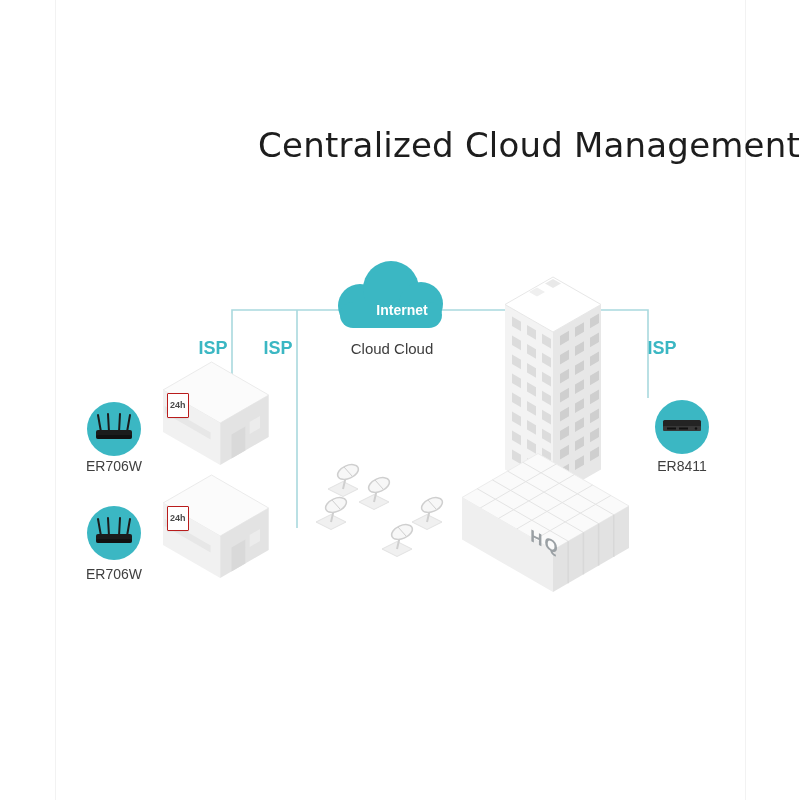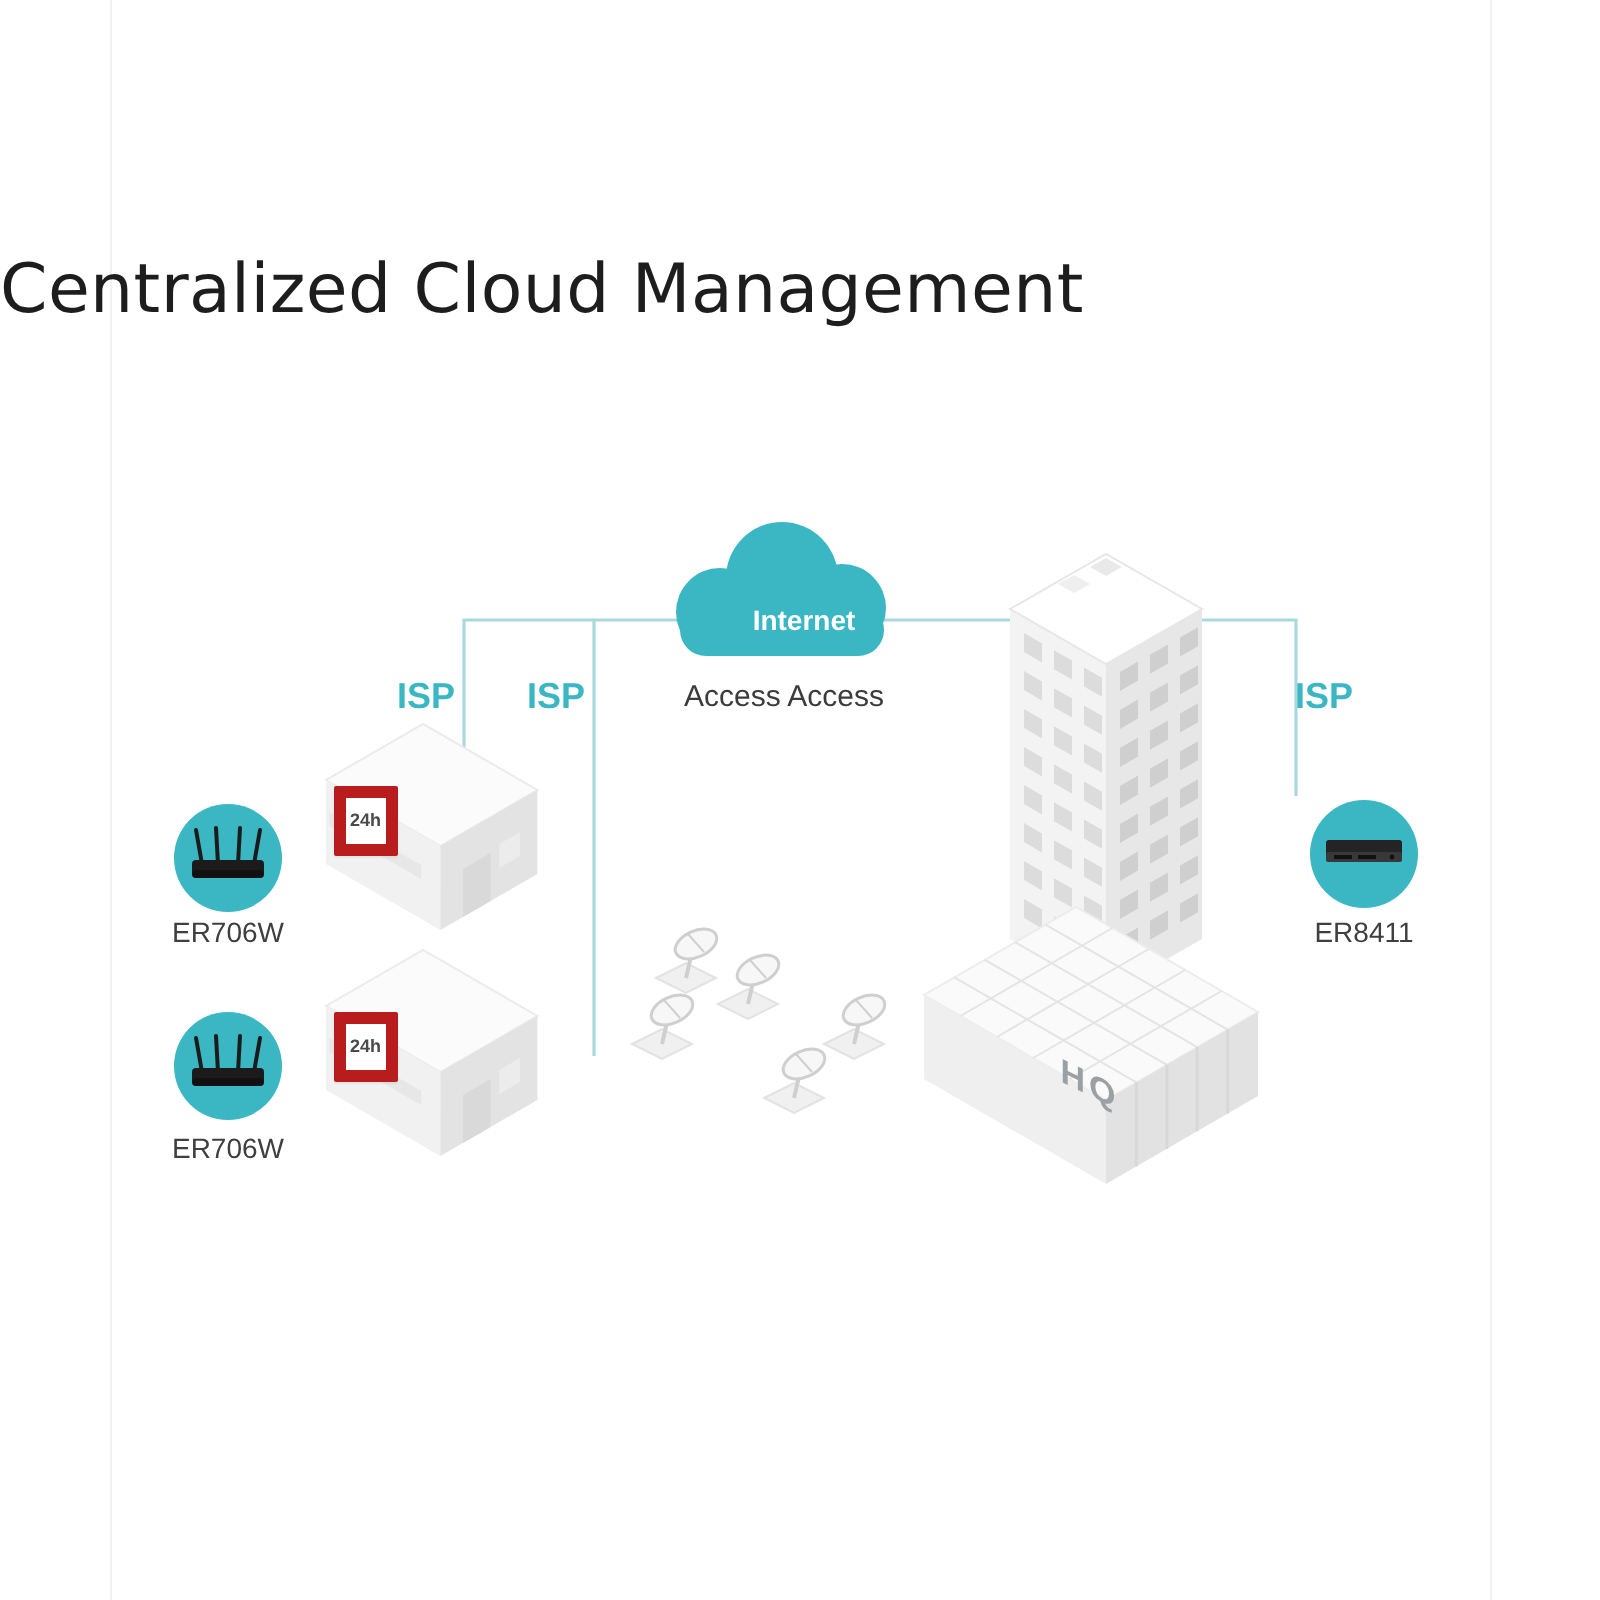--- a/index.html
+++ b/index.html
@@ -6,36 +6,36 @@
   *{ box-sizing:border-box; }
   html,body{ margin:0; padding:0; }
   body{
     width:800px; height:800px; background:#ffffff;
     font-family:"Liberation Sans","DejaVu Sans",sans-serif; color:#333;
   }
   .canvas{ position:relative; width:800px; height:800px; background:#fff; overflow:hidden; }
   .gutter{ position:absolute; top:0; bottom:0; width:1px; background:#f2f2f2; }
   .gutter.left{ left:55px; } .gutter.right{ left:745px; }
   .title{
-    position:absolute; top:102px; left:0; width:100%; text-align:left;
+    position:absolute; top:102px; left:0; width:100%; text-align:right;
     font-family:"DejaVu Sans",sans-serif; font-size:34px; font-weight:400;
     color:#1d1d1d; letter-spacing:.2px;
   }
   .svg-layer{ position:absolute; left:0; top:0; }
   .lbl{ position:absolute; transform:translateX(-50%); white-space:nowrap; }
   .lbl.internet{ color:#ffffff; font-weight:bold; font-size:14px; }
   .lbl.caption{ color:#3c3c3c; font-size:15px; }
   .lbl.isp{ color:var(--accent); font-size:18px; font-weight:bold; }
   .lbl.device{ color:#3f3f3f; font-size:14px;text-align:center; }
   .lbl.hq{
     color:#9aa0a4; font-size:17px; font-weight:bold; letter-spacing:2px;
     transform:translateX(-50%) skewY(26deg);
   }
   .sign{
-    position:absolute; background:#fff; border:6px solid #b91c1c; border-radius:1px;
+    position:absolute; background:#fff; border:1px solid #b91c1c; border-radius:1px;
     color:#4a4a4a; font-size:9px; font-weight:bold; line-height:1;
     padding:7px 2px; box-shadow:0 1px 1px rgba(0,0,0,.05);
   }
   .teal{ fill:var(--accent); }
   .connector{ fill:none; stroke:var(--connector); stroke-width:1.6; }
 </style>
 </head>
 <body>
 
 <div class="canvas">
@@ -211,21 +211,21 @@
       <circle class="teal" cx="682" cy="427" r="27"></circle>
       <rect x="663" y="420" width="38" height="8" rx="1.5" fill="#242424"></rect>
       <rect x="663" y="426" width="38" height="5" rx="1" fill="#383838"></rect>
       <rect x="667" y="427.5" width="9" height="2" fill="#111111"></rect>
       <rect x="679" y="427.5" width="9" height="2" fill="#111111"></rect>
       <circle cx="696" cy="428.5" r="1.2" fill="#111111"></circle>
     </g>
   </svg>
 
   <div class="lbl internet" style="left:402px; top:302px">Internet</div>
-  <div class="lbl caption" style="left:392px; top:340px">Access Access</div>
+  <div class="lbl caption" style="left:392px; top:340px">Cloud Cloud</div>
 
   <div class="lbl isp" style="left:213px; top:338px">ISP</div>
   <div class="lbl isp" style="left:278px; top:338px">ISP</div>
   <div class="lbl isp" style="left:662px; top:338px">ISP</div>
 
   <div class="lbl device" style="left:114px; top:458px">ER706W</div>
   <div class="lbl device" style="left:114px; top:566px">ER706W</div>
   <div class="lbl device" style="left:682px; top:458px">ER8411</div>
 
   <div class="lbl hq" style="left:545px; top:533px">HQ</div>

